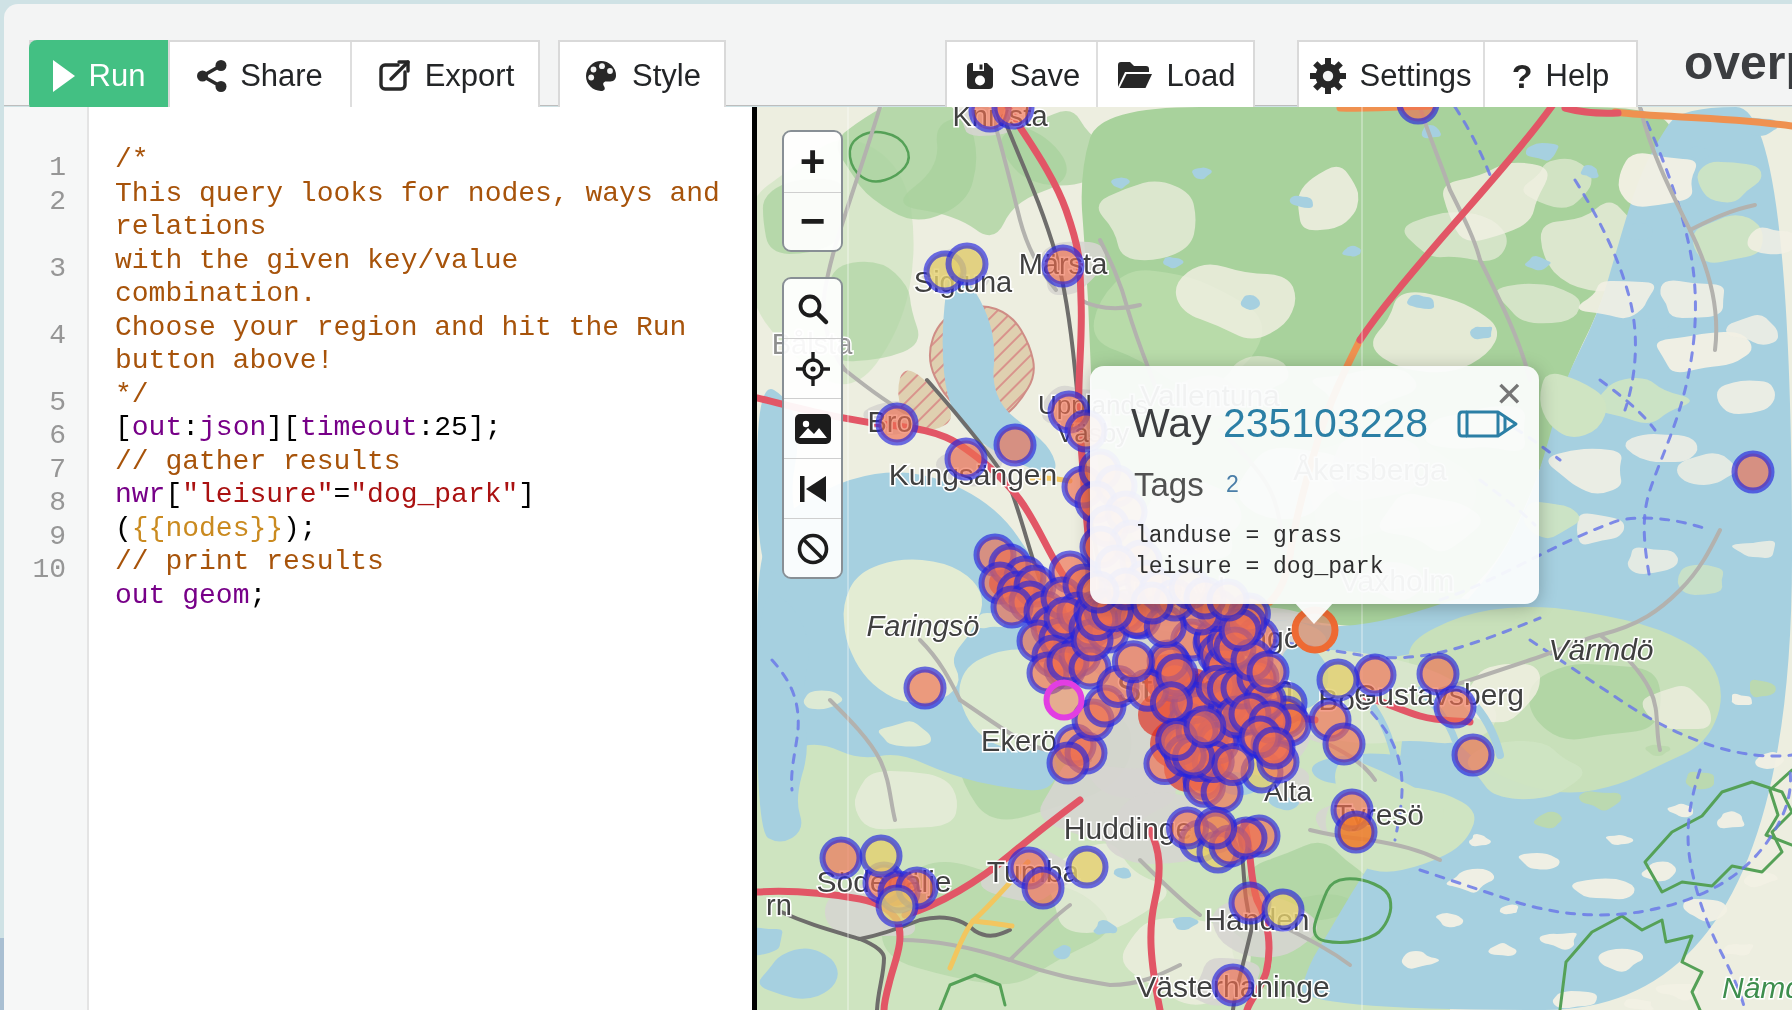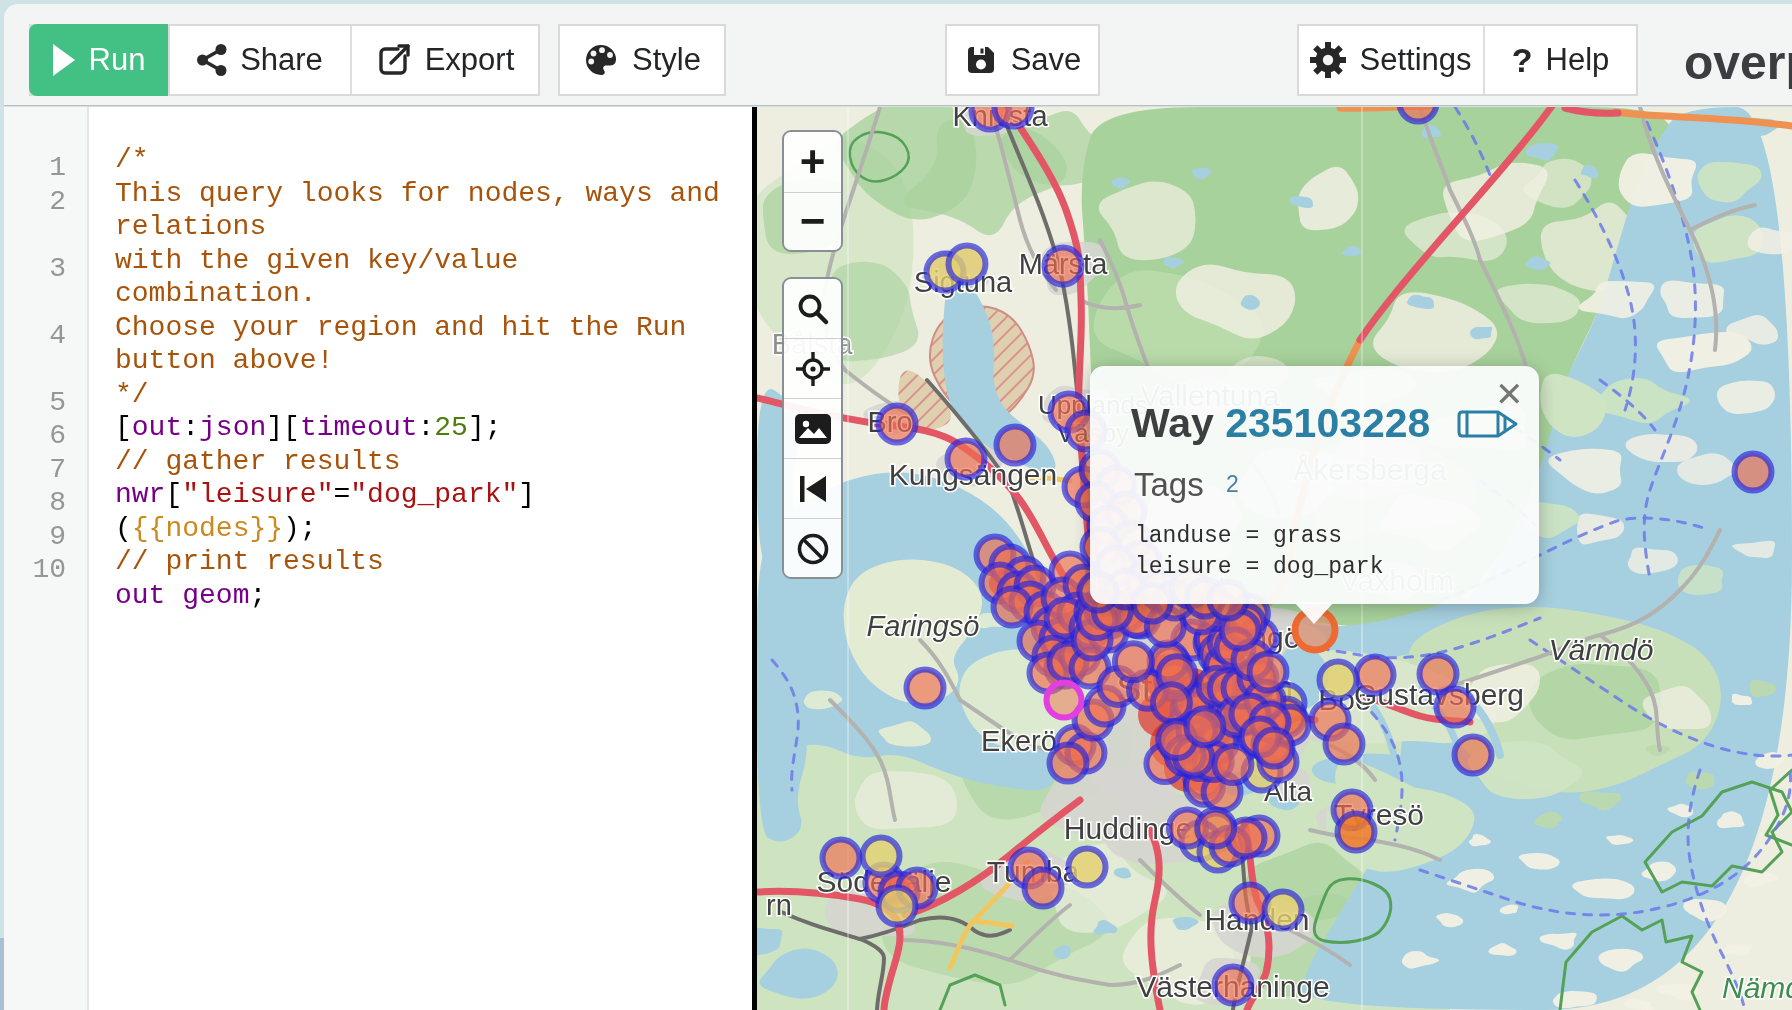--- a/index.html
+++ b/index.html
@@ -1,35 +1,35 @@
 <!DOCTYPE html>
 <html><head><meta charset="utf-8"><style>
 *{margin:0;padding:0;box-sizing:border-box}
 html,body{width:1792px;height:1010px;overflow:hidden;background:#cfe2e5;font-family:"Liberation Sans",sans-serif}
 #toolbar{position:absolute;left:4px;top:4px;right:0;height:102px;background:#f3f4f4;border-top-left-radius:14px;border-bottom:1px solid #bdbdbd}
-.btngrp{position:absolute;top:20px;height:72px;display:flex;background:#fff;border:2px solid #d9d9d9;border-radius:0}
+.btngrp{position:absolute;top:36px;height:72px;display:flex;background:#fff;border:2px solid #d9d9d9;border-radius:0}
 .btn{display:flex;align-items:center;justify-content:center;gap:13px;color:#232527;font-size:31px;border-right:2px solid #dedede;padding:0}
 .btn:last-child{border-right:none}
 .btn svg{display:block}
 #runbtn{background:#43c083;color:#fff;border-right:2px solid #d9d9d9;border-radius:8px 0 0 8px;margin:-2px 0 -2px -2px;height:72px}
 #logo{position:absolute;left:1680px;top:31px;font-size:48px;font-weight:bold;color:#3b3d40;letter-spacing:0px}
 #editor{position:absolute;left:4px;top:107px;width:748px;bottom:0;background:#fff}
 #gutter{position:absolute;left:0;top:0;width:85px;bottom:0;background:#f6f7f7;border-right:2px solid #e4e4e4}
 .ln{position:absolute;width:62px;text-align:right;color:#969696;font-family:"Liberation Mono",monospace;font-size:28px;line-height:33.5px}
 #code{position:absolute;left:111px;top:36px;width:614px;font-family:"Liberation Mono",monospace;font-size:28px;line-height:33.5px;white-space:pre-wrap;word-break:normal;color:#000}
-.cmt{color:#a7530a}.kw{color:#770088}.str{color:#aa1111}.num{color:#4d7c0f}.mus{color:#ca8a1f}
+.cmt{color:#a7530a}.kw{color:#770088}.str{color:#aa1111}.num{color:#000000}.mus{color:#ca8a1f}
 #divider{position:absolute;left:752px;top:107px;width:5px;bottom:0;background:#010101}
 #map{position:absolute;left:757px;top:107px;width:1035px;height:903px;overflow:hidden}
 #map svg.base{position:absolute;left:0;top:0}
 .lctl{position:absolute;background:rgba(255,255,255,0.85);border:2px solid #888f95;border-radius:9px;overflow:hidden}
 .lcell{width:100%;display:flex;align-items:center;justify-content:center;border-bottom:1px solid #cfcfcf;background:rgba(255,255,255,0.55)}
 .lcell:last-child{border-bottom:none}
 #popup{position:absolute;left:333px;top:259px;width:449px;height:238px;background:rgba(251,252,252,0.94);border-radius:14px;box-shadow:0 3px 18px rgba(0,0,0,0.26)}
 #ptail{position:absolute;left:536px;top:495px}
-#pway{position:absolute;left:41px;top:34px;font-size:41px;font-weight:bold;color:#3c3e40}
+#pway{position:absolute;left:41px;top:34px;font-size:41px;font-weight:normal;color:#3c3e40}
 #pway a{color:#2b7fa5;text-decoration:none}
 #pclose{position:absolute;left:405px;top:8px;font-size:34px;color:#757575}
 #ptags{position:absolute;left:44px;top:100px;font-size:33px;color:#515151}
 #pbadge{position:absolute;left:136px;top:105px;font-size:23px;color:#4a7ea8}
 #ptable{position:absolute;left:45px;top:155px;font-family:"Liberation Mono",monospace;font-size:23px;line-height:31px;color:#2e2e2e;white-space:pre}
 #lscroll{position:absolute;left:0;top:938px;width:4px;height:72px;background:#a9bfd2}
 </style></head>
 <body>
 
 <div id="toolbar">
@@ -78,20 +78,27 @@
   </div>
   <div class="btngrp" style="left:941px">
     <div class="btn" style="width:151px">
         <svg width="34" height="34" viewBox="0 0 34 34">
           <path d="M4 8 a4 4 0 0 1 4 -4 H24 L30 10 V26 a4 4 0 0 1 -4 4 H8 a4 4 0 0 1 -4 -4 Z" fill="#272727"></path>
 <rect x="10" y="4" width="11" height="8" fill="#fff"></rect>
           <rect x="16.5" y="5.5" width="3" height="5" fill="#272727"></rect>
           <circle cx="17" cy="21.5" r="5" fill="#fff"></circle>
         </svg>
         <span>Save</span>
+      </div>
+      <div class="btn" style="width:155px">
+        <svg width="38" height="32" viewBox="0 0 38 32">
+          <path d="M2 27 V5 a3 3 0 0 1 3 -3 h9 l4 4 h12 a3 3 0 0 1 3 3 v3 H9 L2 27 a0 0 0 0 1 0 0 Z" fill="#272727"></path>
+<path d="M10.5 14 H36 L29.5 28 H3.5 Z" fill="#272727"></path>
+        </svg>
+        <span>Load</span>
       </div>
   </div>
   <div class="btngrp" style="left:1293px">
     <div class="btn" style="width:186px">
         <svg width="36" height="36" viewBox="0 0 36 36">
           <rect x="15" y="0" width="6" height="8" transform="rotate(0 18 18)" fill="#272727"></rect>
           <rect x="15" y="0" width="6" height="8" transform="rotate(45 18 18)" fill="#272727"></rect>
           <rect x="15" y="0" width="6" height="8" transform="rotate(90 18 18)" fill="#272727"></rect>
           <rect x="15" y="0" width="6" height="8" transform="rotate(135 18 18)" fill="#272727"></rect>
           <rect x="15" y="0" width="6" height="8" transform="rotate(180 18 18)" fill="#272727"></rect>

